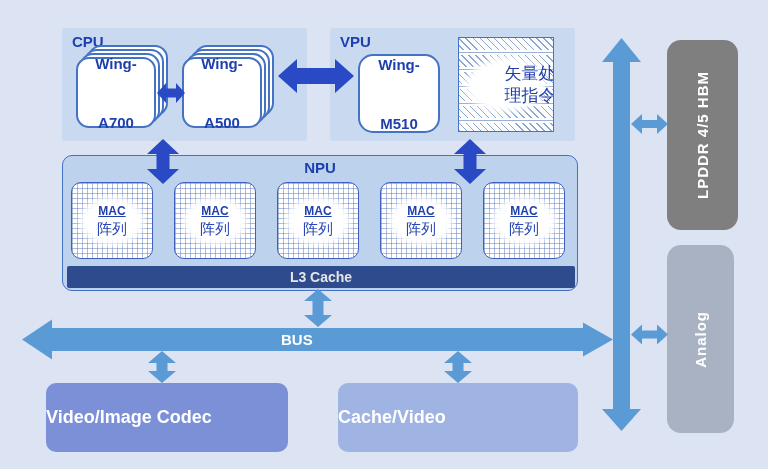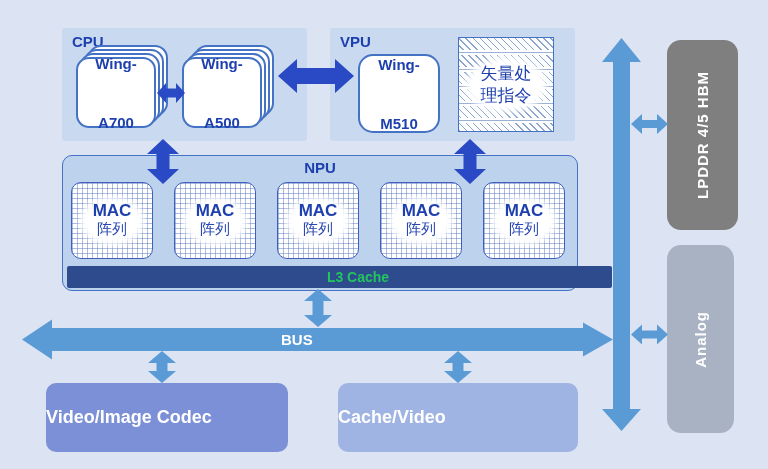--- a/index.html
+++ b/index.html
@@ -26,36 +26,36 @@
     border:1px solid #3f5fc0;border-radius:10px;overflow:hidden;
     background:
       repeating-linear-gradient(to right, rgba(90,120,190,.5) 0 1px, transparent 1px 5px),
       repeating-linear-gradient(to bottom, rgba(90,120,190,.5) 0 1px, transparent 1px 5px),
       #fff;}
   .glow{position:absolute;left:50%;top:50%;transform:translate(-50%,-50%);
     background:#fff;border-radius:50%;filter:blur(3px);}
   .mac-box .glow{width:64px;height:48px;}
   .mac-text{position:absolute;left:0;top:0;width:100%;height:100%;
     display:flex;flex-direction:column;align-items:center;justify-content:center;}
-  .mac-text .l1{font-weight:bold;font-size:17px;line-height:18px;color:#1e3fae;}
+  .mac-text .l1{font-weight:bold;font-size:12px;line-height:18px;color:#1e3fae;text-decoration:underline;}
   .mac-text .l2{font-size:15px;line-height:19px;color:#2747b4;font-family:"Liberation Serif",serif;text-align:right;}
   
   .l3-bar{position:absolute;left:4px;top:110px;width:508px;height:22px;background:#2d4b8d;
     border-radius:2px;display:flex;align-items:center;justify-content:center;
-    color:#22c55e;font-weight:bold;font-size:14px;padding-left:37px;}
+    color:#e5e5e5;font-weight:bold;font-size:14px;}
   
   .vector-box{position:absolute;left:458px;top:37px;width:96px;height:95px;box-sizing:border-box;
     border:1px solid #4472c4;overflow:hidden;
     background:
       repeating-linear-gradient(to bottom, transparent 0 12px, #fff 12px 14px, #9ab1d6 14px 15px, #fff 15px 17px),
       repeating-linear-gradient(45deg, #8aa6d0 0 1px, transparent 1px 5px),
       #fdfdfd;}
   .vector-box .glow{width:80px;height:54px;}
   .vec-text{position:absolute;left:0;top:0;width:100%;height:100%;
-    display:flex;flex-direction:column;align-items:center;justify-content:center;}
+    display:flex;flex-direction:column;align-items:center;justify-content:center;padding-left:24px;}
   .vec-text .ln{font-size:17px;line-height:22px;color:#1e3fae;font-family:"Liberation Serif",serif;}
   
   .bottom-block{position:absolute;top:383px;height:69px;border-radius:10px;
     display:flex;align-items:center;justify-content:flex-start;
     color:#fff;font-weight:bold;font-size:18px;}
   
   .side-block{position:absolute;border-radius:14px;display:flex;align-items:center;justify-content:center;}
   .side-block span{writing-mode:vertical-rl;transform:rotate(180deg);
     color:#fff;font-weight:bold;font-size:15px;letter-spacing:1px;white-space:nowrap;}
   

